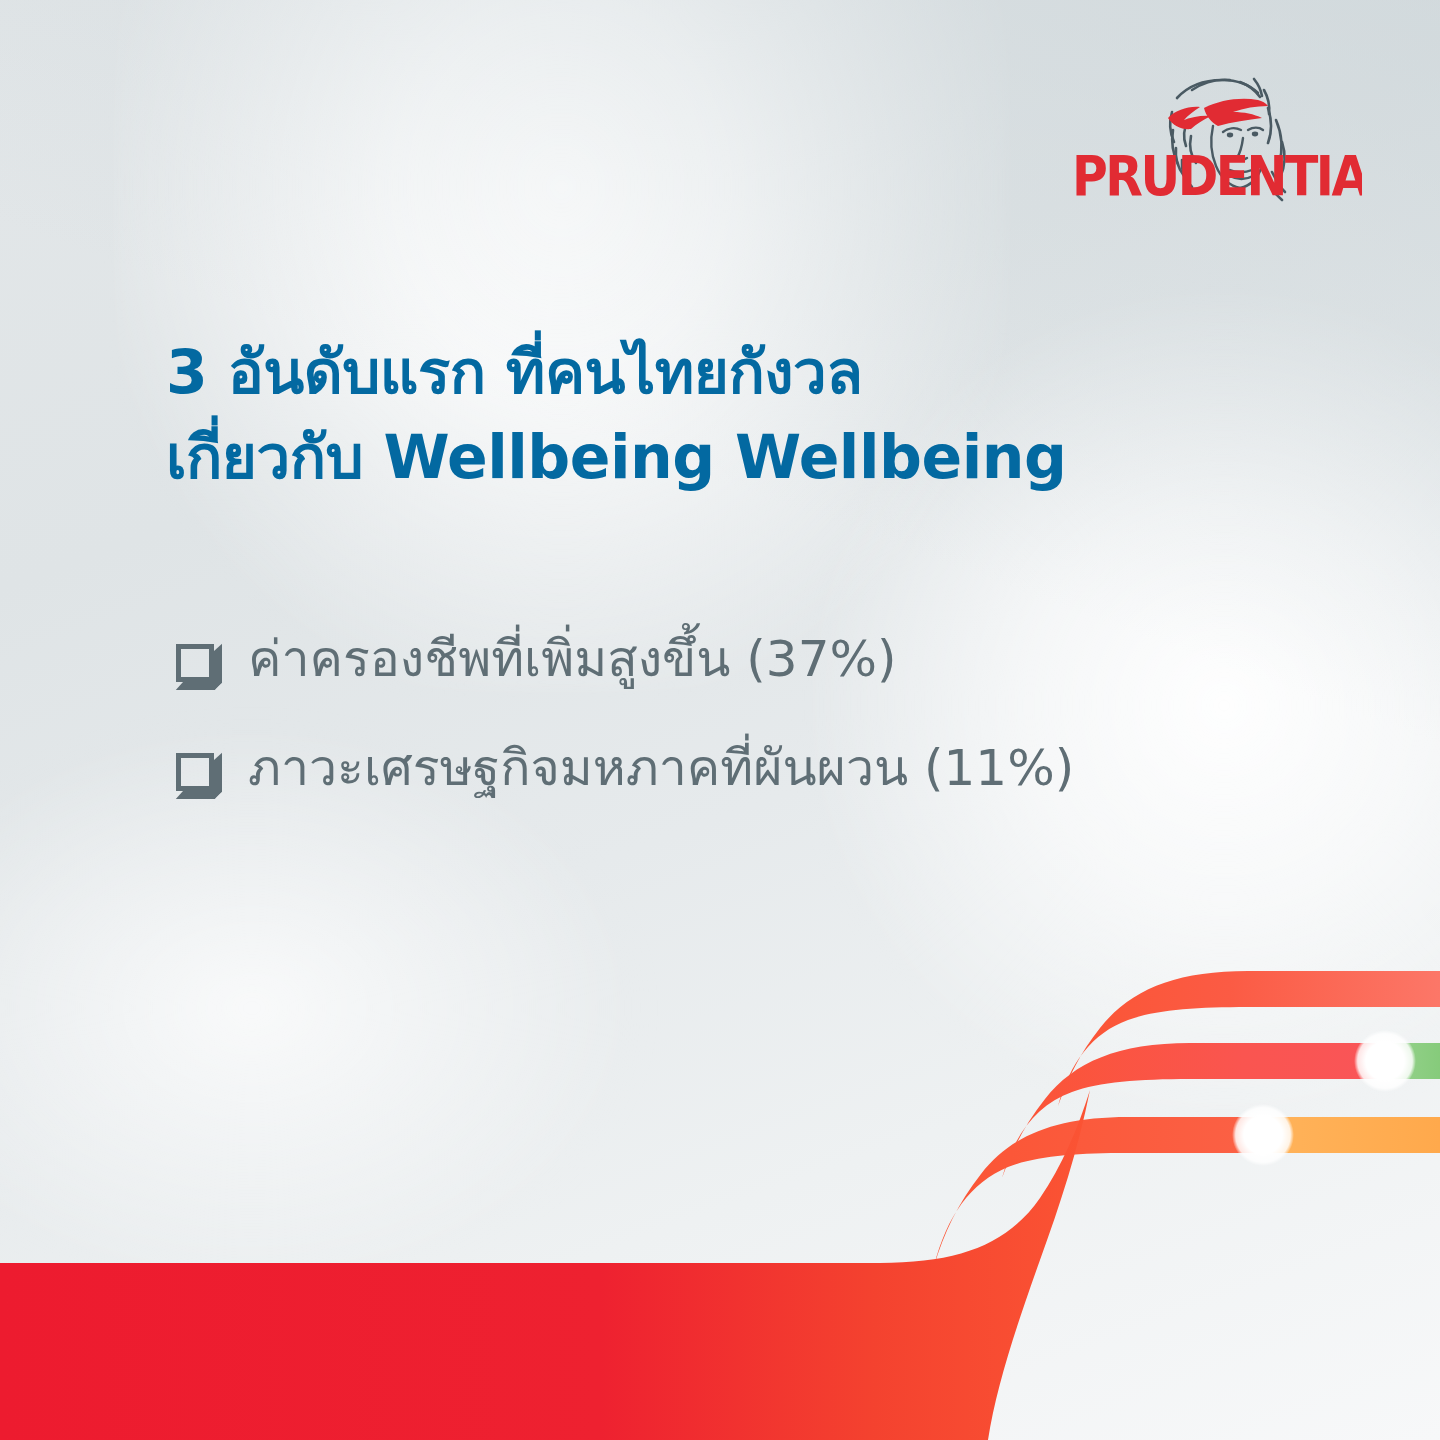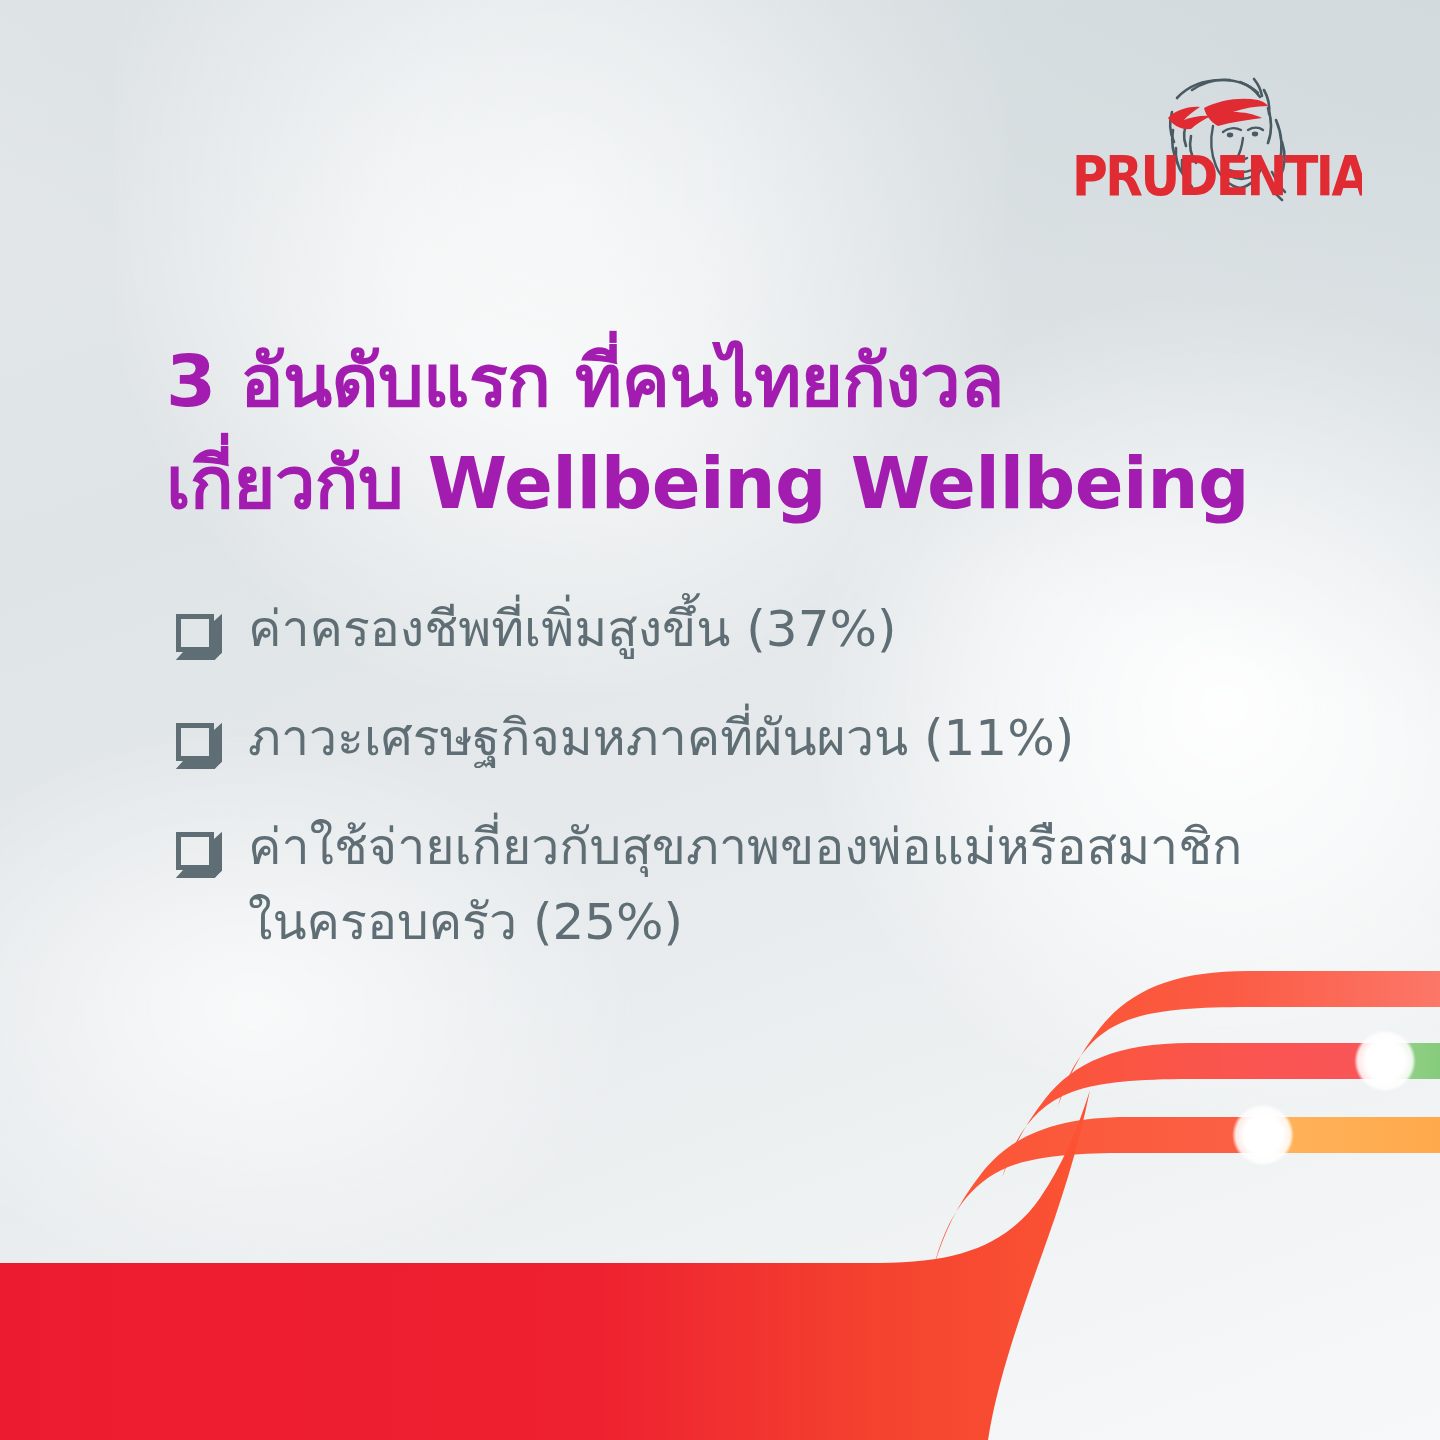--- a/index.html
+++ b/index.html
@@ -74,33 +74,33 @@
     height: 150px;
   }
   .logo svg { display: block; width: 100%; height: 100%; }
 
   
   .headline {
     position: absolute;
     left: 166px;
     top: 330px;
     width: 1060px;
-    color: #a21caf;
+    color: #0369a1;
     font-weight: 700;
-    font-size: 72px;
+    font-size: 60px;
     line-height: 1.42;
     letter-spacing: -0.5px;
   }
   .headline .line { display: block; white-space: nowrap; }
 
   
   .bullets {
     position: absolute;
     left: 176px;
-    top: 592px;
+    top: 622px;
     width: 1080px;
   }
   .bullet-row {
     display: flex;
     align-items: flex-start;
     margin-bottom: 34px;
   }
   .cbox {
     position: relative;
     flex: 0 0 auto;
@@ -316,24 +316,16 @@
 
     <div class="bullet-row">
       <span class="cbox">
         <span class="face"></span>
           <span class="sh-r"></span>
           <span class="sh-b"></span>
       </span>
       <span class="bullet-text">ภาวะเศรษฐกิจมหภาคที่ผันผวน (11%)</span>
     </div>
 
-    <div class="bullet-row">
-      <span class="cbox">
-        <span class="face"></span>
-          <span class="sh-r"></span>
-          <span class="sh-b"></span>
-      </span>
-      <span class="bullet-text">ค่าใช้จ่ายเกี่ยวกับสุขภาพของพ่อแม่หรือสมาชิกในครอบครัว (25%)</span>
-    </div>
 
   </div>
 
 </div>
 
 </body></html>

